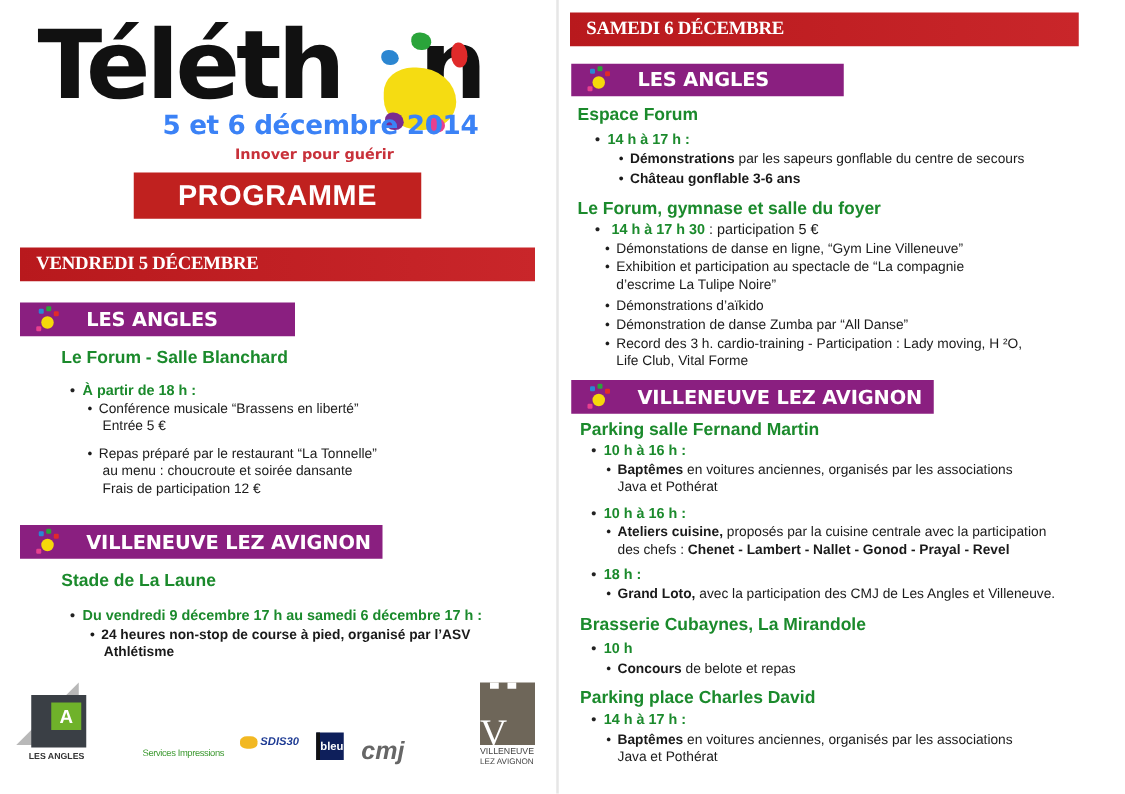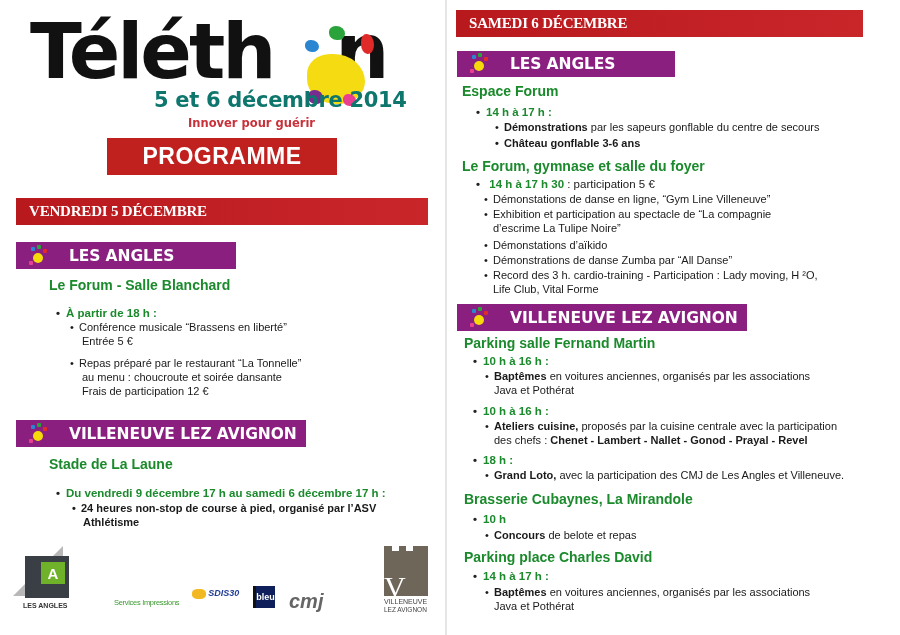--- a/index.html
+++ b/index.html
@@ -10,21 +10,21 @@
   .page-left { left: 0; width: 446px; }
   .page-right { left: 448px; width: 452px; }
   .fold { position: absolute; left: 445px; top: 0; width: 2px; height: 635px; background: #e6e6e6; }
 
   
   .title-wrap { position: absolute; left: 30px; top: 14px; width: 400px; height: 112px; }
   .title-word { position: absolute; left: 0; top: 0; font-family: "DejaVu Sans", sans-serif; font-weight: bold; font-size: 76px; letter-spacing: -3px; color: #111; line-height: 1; }
   .title-word .o-gap { display: inline-block; width: 62px; }
   .sun { position: absolute; }
   .sun .blob { position: absolute; border-radius: 40% 55% 45% 50%; }
-  .date-line { position: absolute; left: 100px; top: 74px; font-family: "DejaVu Sans", sans-serif; font-weight: bold; font-size: 21px; color: #0f766e; letter-spacing: -0.3px; margin-left: 24px; }
+  .date-line { position: absolute; left: 100px; top: 74px; font-family: "DejaVu Sans", sans-serif; font-weight: bold; font-size: 21px; color: #3b82f6; letter-spacing: -0.3px; }
   .slogan { position: absolute; left: 158px; top: 102px; font-family: "DejaVu Sans", sans-serif; font-weight: bold; font-size: 11.5px; color: #c8313a; }
 
   .programme-box { position: absolute; left: 107px; top: 138px; width: 230px; height: 37px; background: #c0211f; color: #fff; font-family: "Liberation Sans", sans-serif; font-weight: bold; font-size: 23px; display: flex; align-items: center; justify-content: center; letter-spacing: 0.5px; }
 
   .day-bar { position: absolute; height: 27px; background: linear-gradient(90deg,#b8191d,#c9262a); color: #fff; font-family: Liberation Serif, serif; font-weight: bold; font-size: 15px; display: flex; align-items: center; padding-left: 13px; letter-spacing: -0.2px; }
   .loc-bar { position: absolute; height: 27px; background: #8a1f80; color: #fff; font-family: "DejaVu Sans", sans-serif; font-weight: bold; font-size: 15.5px; display: flex; align-items: center; padding-left: 13px; letter-spacing: -0.1px; }
   .loc-bar .sun-icon { width: 18px; height: 18px; position: relative; margin-right: 22px; }
   .sun-icon .core { position: absolute; left: 4px; top: 6px; width: 10px; height: 10px; background: #f5d90a; border-radius: 50%; }
   .sun-icon .ray { position: absolute; width: 4px; height: 4px; border-radius: 1px; }
 
@@ -174,25 +174,25 @@
     <span class="dot">•</span>
       <div>Démonstations de danse en ligne, “Gym Line Villeneuve”</div>
   </div>
   <div class="item" style="left:45px;top:207px;">
     <span class="dot">•</span>
       <div>Exhibition et participation au spectacle de “La compagnie</div>
       <div>d’escrime La Tulipe Noire”</div>
   </div>
   <div class="item" style="left:45px;top:238px;">
     <span class="dot">•</span>
-      <div>Démonstations d’aïkido</div>
+      <div>Démonstrations d’aïkido</div>
   </div>
   <div class="item" style="left:45px;top:253px;">
     <span class="dot">•</span>
-      <div>Démonstrations de danse Zumba par “All Danse”</div>
+      <div>Démonstration de danse Zumba par “All Danse”</div>
   </div>
   <div class="item" style="left:45px;top:268px;">
     <span class="dot">•</span>
       <div>Record des 3 h. cardio-training - Participation : Lady moving, H ²O,</div>
       <div>Life Club, Vital Forme</div>
   </div>
 
   <div class="loc-bar" style="left:9px;top:304px;width:290px;height:27px;">
     <span class="sun-icon">
       <span class="core"></span>

